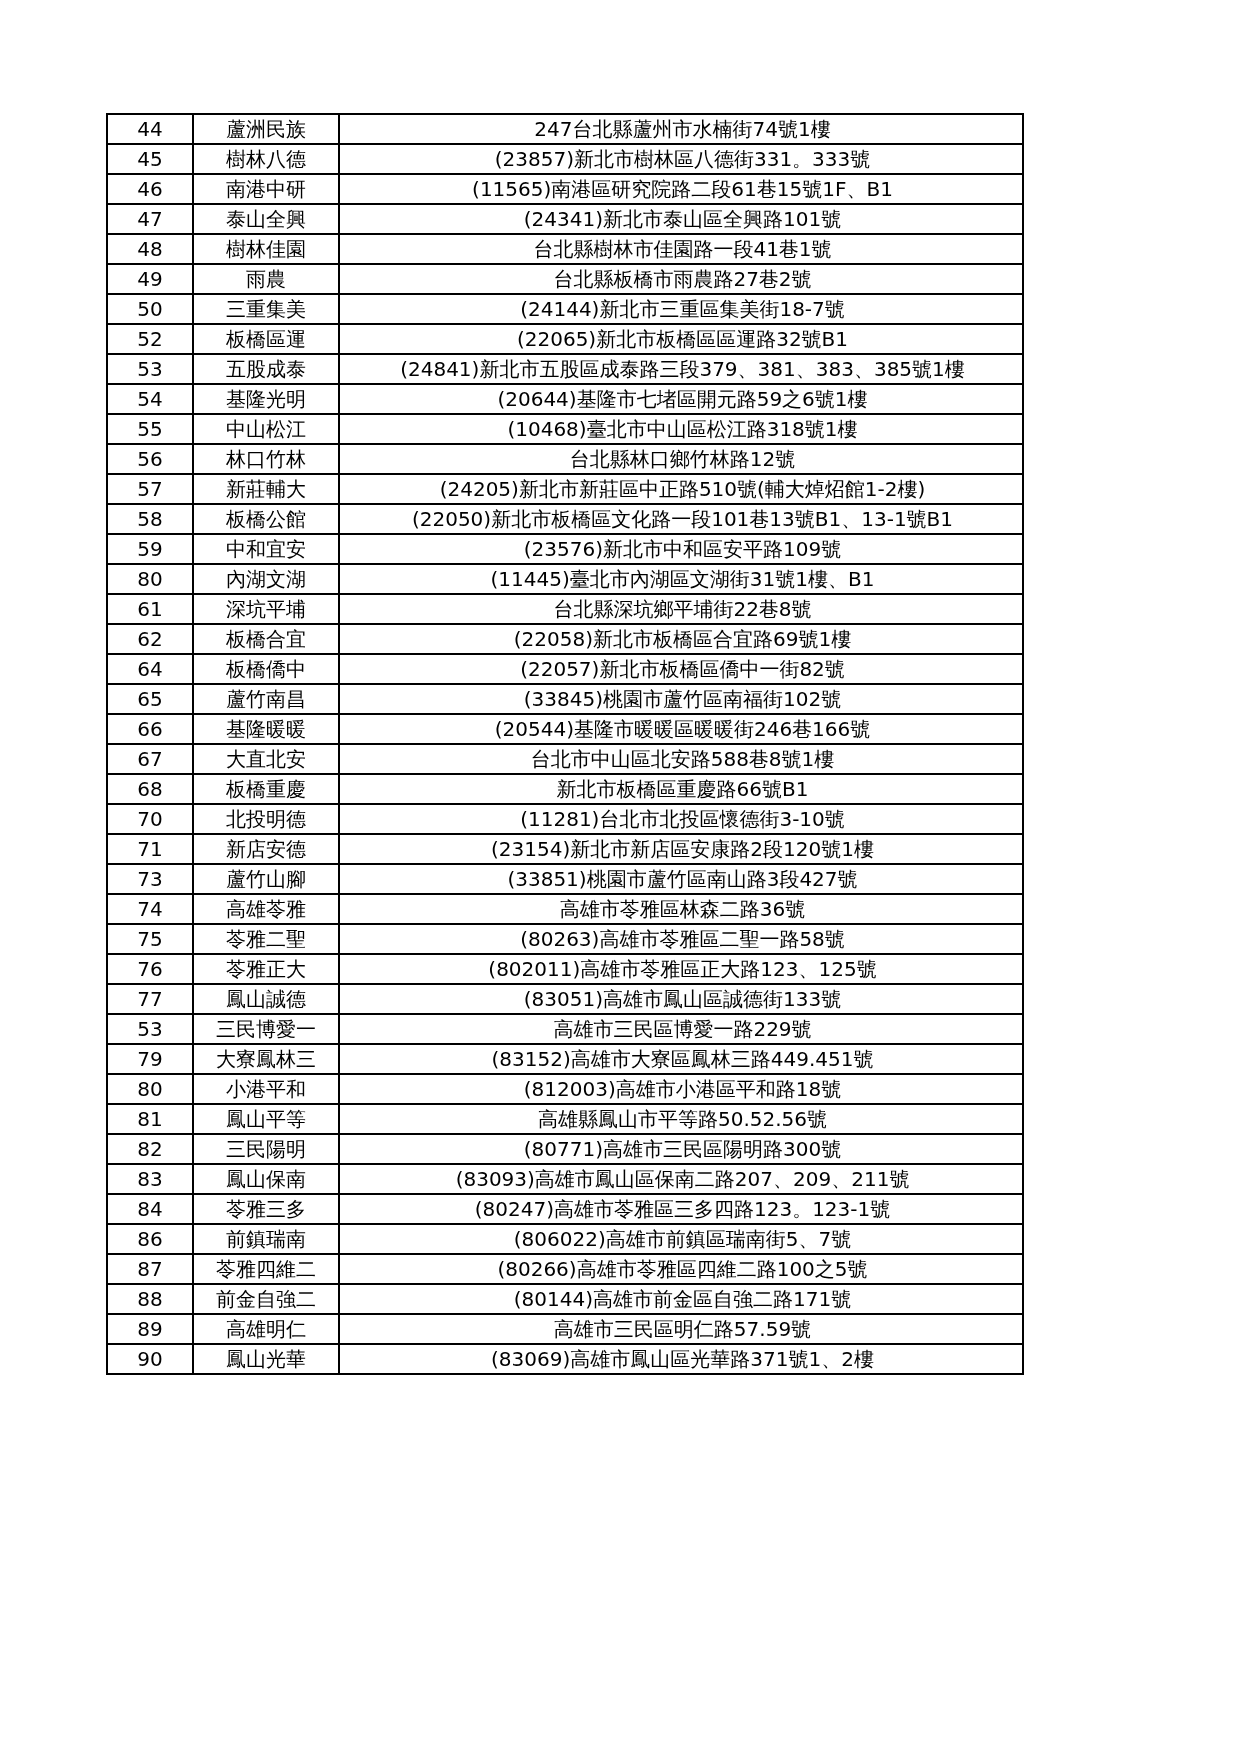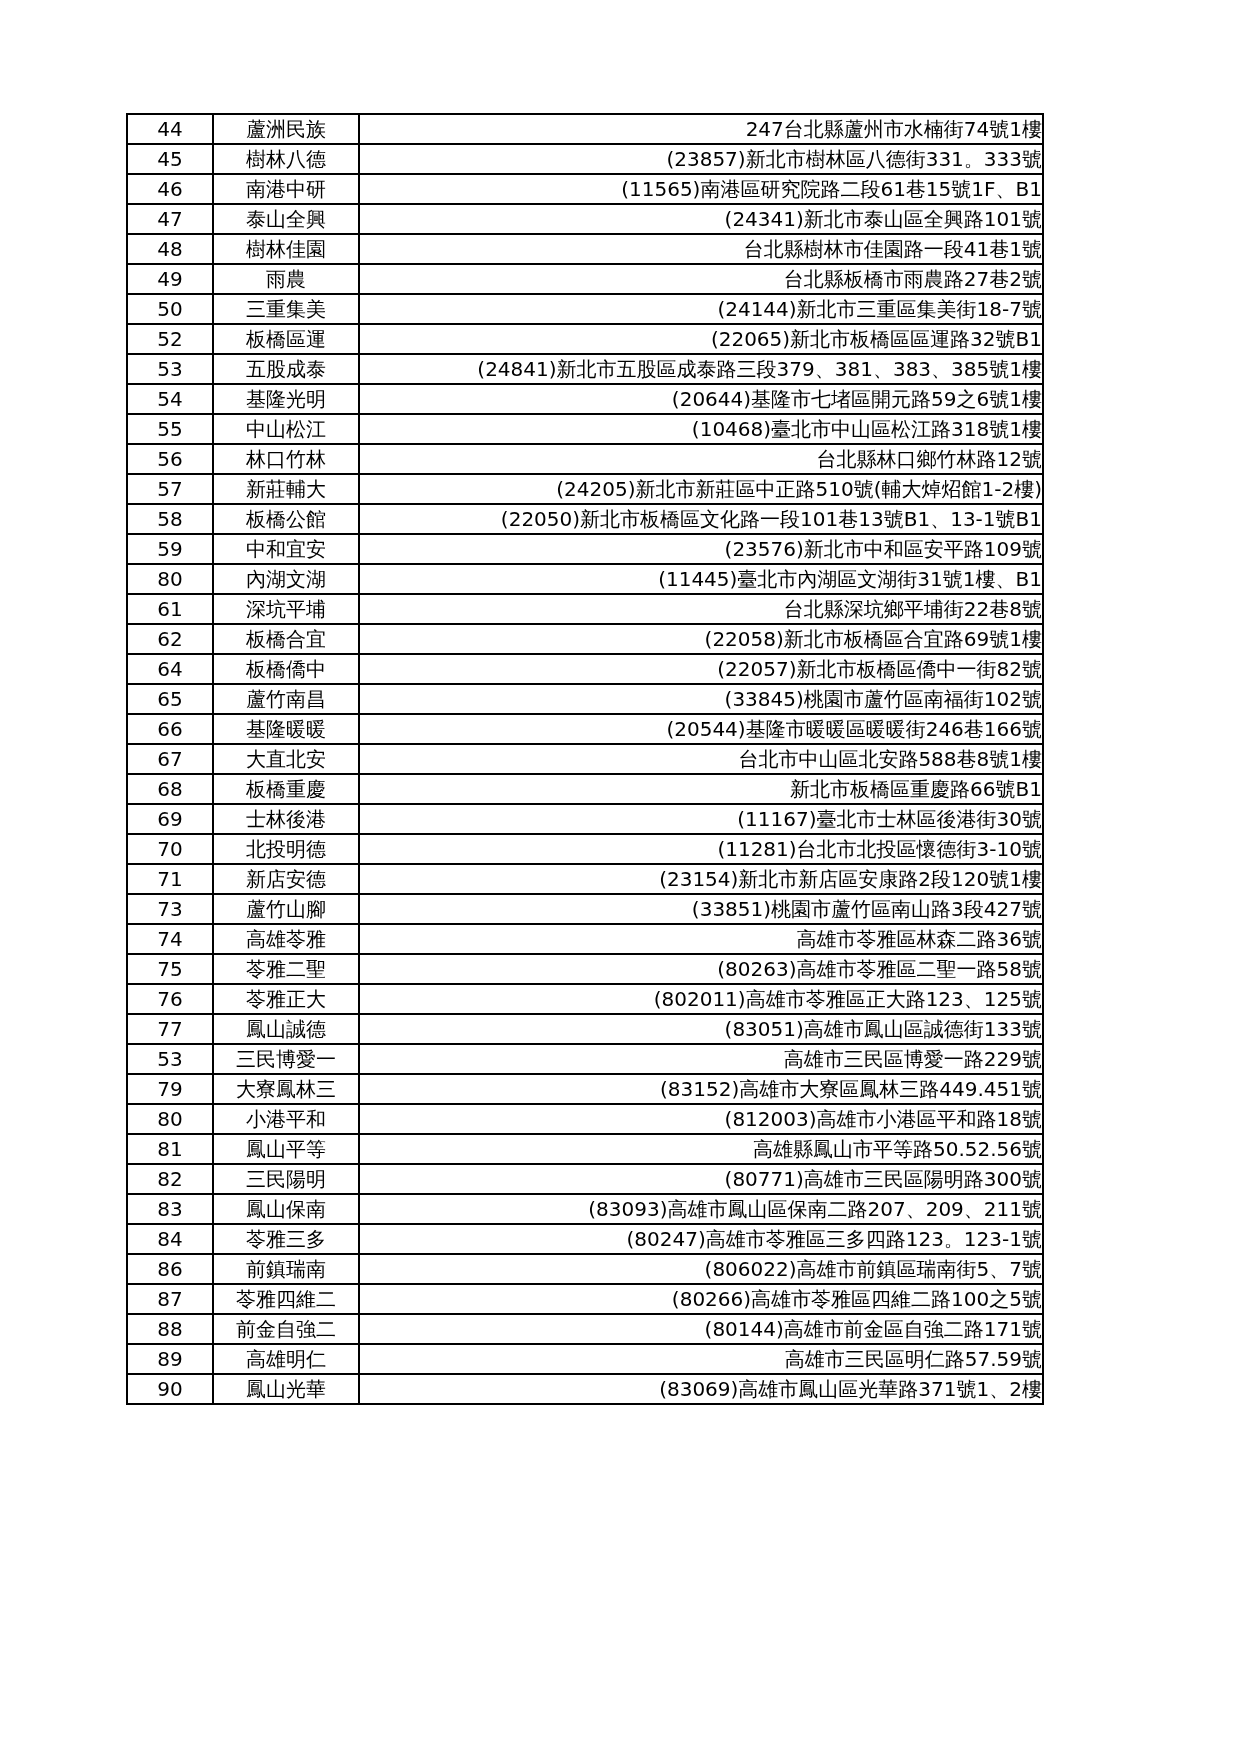--- a/index.html
+++ b/index.html
@@ -1,26 +1,26 @@
 <!DOCTYPE html>
 <html><head>
 <meta charset="utf-8">
 <style>
   html, body { margin: 0; padding: 0; background: #ffffff; }
   body { width: 1240px; height: 1754px; position: relative; overflow: hidden;
          font-family: "DejaVu Sans", "Liberation Sans", sans-serif; color: #000; }
   #sheet { position: absolute; left: 106px; top: 113px; width: 916px;
-           border-collapse: collapse; table-layout: fixed; margin-left: 20px; }
+           border-collapse: collapse; table-layout: fixed; }
   #sheet td { border: 2px solid #000; height: 28px; padding: 0; font-size: 20px;
               line-height: 28px; white-space: nowrap; overflow: hidden; }
   #sheet col.c-no { width: 86px; }
   #sheet col.c-name { width: 146px; }
   #sheet col.c-addr { width: 684px; }
   .no, .name { text-align: center; }
-  .addr { text-align: right; padding-left: 3px !important; }
+  .addr { text-align: center; padding-left: 3px !important; }
 </style>
 </head>
 <body>
 
 <table id="sheet">
   <colgroup>
     <col class="c-no">
       <col class="c-name">
       <col class="c-addr">
   </colgroup>
@@ -134,25 +134,20 @@
         <td class="no">67</td>
         <td class="name">大直北安</td>
         <td class="addr">台北市中山區北安路588巷8號1樓</td>
       </tr>
     <tr>
         <td class="no">68</td>
         <td class="name">板橋重慶</td>
         <td class="addr">新北市板橋區重慶路66號B1</td>
       </tr>
     <tr>
-        <td class="no">69</td>
-        <td class="name">士林後港</td>
-        <td class="addr">(11167)臺北市士林區後港街30號</td>
-      </tr>
-    <tr>
         <td class="no">70</td>
         <td class="name">北投明德</td>
         <td class="addr">(11281)台北市北投區懷德街3-10號</td>
       </tr>
     <tr>
         <td class="no">71</td>
         <td class="name">新店安德</td>
         <td class="addr">(23154)新北市新店區安康路2段120號1樓</td>
       </tr>
     <tr>

